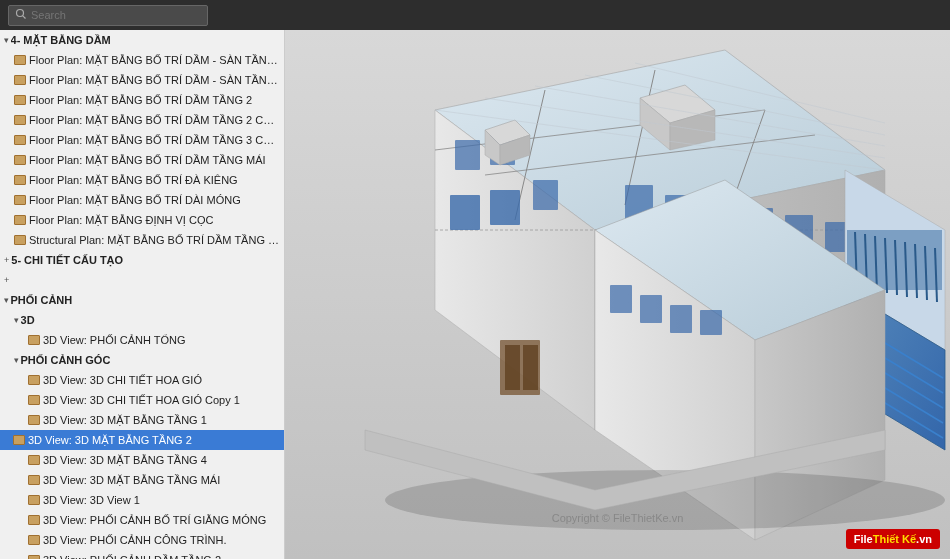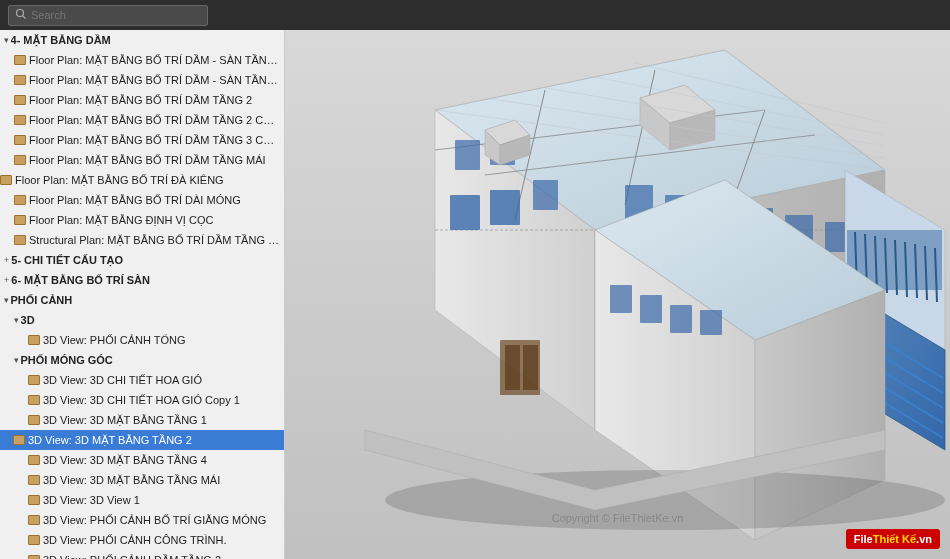--- a/index.html
+++ b/index.html
@@ -77,21 +77,21 @@
         <span style="overflow: hidden; text-overflow: ellipsis; white-space: nowrap; font-size: 11px;">Floor Plan: MẶT BẰNG BỐ TRÍ DẦM TẦNG 2 Copy 1</span>
       </div>
       <div class="sidebar-item" style="padding-left: 14px;">
         <span style="display: inline-block; width: 12px; height: 10px; background: rgb(200, 160, 96); border: 1px solid rgb(160, 112, 48); margin-right: 3px; flex-shrink: 0; border-radius: 1px;"></span>
         <span style="overflow: hidden; text-overflow: ellipsis; white-space: nowrap; font-size: 11px;">Floor Plan: MẶT BẰNG BỐ TRÍ DẦM TẦNG 3 Copy 1</span>
       </div>
       <div class="sidebar-item" style="padding-left: 14px;">
         <span style="display: inline-block; width: 12px; height: 10px; background: rgb(200, 160, 96); border: 1px solid rgb(160, 112, 48); margin-right: 3px; flex-shrink: 0; border-radius: 1px;"></span>
         <span style="overflow: hidden; text-overflow: ellipsis; white-space: nowrap; font-size: 11px;">Floor Plan: MẶT BẰNG BỐ TRÍ DẦM TẦNG MÁI</span>
       </div>
-      <div class="sidebar-item" style="padding-left: 0;">
+      <div class="sidebar-item" style="padding-left: 14px;">
         <span style="display: inline-block; width: 12px; height: 10px; background: rgb(200, 160, 96); border: 1px solid rgb(160, 112, 48); margin-right: 3px; flex-shrink: 0; border-radius: 1px;"></span>
         <span style="overflow: hidden; text-overflow: ellipsis; white-space: nowrap; font-size: 11px;">Floor Plan: MẶT BẰNG BỐ TRÍ ĐÀ KIÊNG</span>
       </div>
       <div class="sidebar-item" style="padding-left: 14px;">
         <span style="display: inline-block; width: 12px; height: 10px; background: rgb(200, 160, 96); border: 1px solid rgb(160, 112, 48); margin-right: 3px; flex-shrink: 0; border-radius: 1px;"></span>
         <span style="overflow: hidden; text-overflow: ellipsis; white-space: nowrap; font-size: 11px;">Floor Plan: MẶT BẰNG BỐ TRÍ DÀI MÓNG</span>
       </div>
       <div class="sidebar-item" style="padding-left: 14px;">
         <span style="display: inline-block; width: 12px; height: 10px; background: rgb(200, 160, 96); border: 1px solid rgb(160, 112, 48); margin-right: 3px; flex-shrink: 0; border-radius: 1px;"></span>
         <span style="overflow: hidden; text-overflow: ellipsis; white-space: nowrap; font-size: 11px;">Floor Plan: MẶT BẰNG ĐỊNH VỊ CỌC</span>
@@ -99,37 +99,36 @@
       <div class="sidebar-item" style="padding-left: 14px;">
         <span style="display: inline-block; width: 12px; height: 10px; background: rgb(200, 160, 96); border: 1px solid rgb(160, 112, 48); margin-right: 3px; flex-shrink: 0; border-radius: 1px;"></span>
         <span style="overflow: hidden; text-overflow: ellipsis; white-space: nowrap; font-size: 11px;">Structural Plan: MẶT BẰNG BỐ TRÍ DẦM TẦNG MÁI</span>
       </div>
       <div class="sidebar-item" style="padding-left: 4px;">
         <span style="font-size: 9px; margin-right: 2px; flex-shrink: 0; color: rgb(85, 85, 85);">+ </span>
         <span style="overflow: hidden; text-overflow: ellipsis; white-space: nowrap; font-size: 11px; font-weight: bold;">5- CHI TIẾT CẤU TẠO</span>
       </div>
       <div class="sidebar-item" style="padding-left: 4px;">
         <span style="font-size: 9px; margin-right: 2px; flex-shrink: 0; color: rgb(85, 85, 85);">+ </span>
-        <span style="overflow: hidden; text-overflow: ellipsis; white-space: nowrap; font-size: 11px; font-weight: bold;">6- MẶT BẰNG BỐ TRÍ SÀN</span>
       </div>
       <div class="sidebar-item" style="padding-left: 4px;">
         <span style="font-size: 9px; margin-right: 2px; flex-shrink: 0; color: rgb(85, 85, 85);">▾ </span>
         <span style="overflow: hidden; text-overflow: ellipsis; white-space: nowrap; font-size: 11px; font-weight: bold;">PHỐI CẢNH</span>
       </div>
       <div class="sidebar-item" style="padding-left: 14px;">
         <span style="font-size: 9px; margin-right: 2px; flex-shrink: 0; color: rgb(85, 85, 85);">▾ </span>
         <span style="overflow: hidden; text-overflow: ellipsis; white-space: nowrap; font-size: 11px; font-weight: bold;">3D</span>
       </div>
       <div class="sidebar-item" style="padding-left: 28px;">
         <span style="display: inline-block; width: 12px; height: 10px; background: rgb(200, 160, 96); border: 1px solid rgb(160, 112, 48); margin-right: 3px; flex-shrink: 0; border-radius: 1px;"></span>
         <span style="overflow: hidden; text-overflow: ellipsis; white-space: nowrap; font-size: 11px;">3D View: PHỐI CẢNH TỔNG</span>
       </div>
       <div class="sidebar-item" style="padding-left: 14px;">
         <span style="font-size: 9px; margin-right: 2px; flex-shrink: 0; color: rgb(85, 85, 85);">▾ </span>
-        <span style="overflow: hidden; text-overflow: ellipsis; white-space: nowrap; font-size: 11px; font-weight: bold;">PHỐI MÓNG GÓC</span>
+        <span style="overflow: hidden; text-overflow: ellipsis; white-space: nowrap; font-size: 11px; font-weight: bold;">PHỐI CẢNH GÓC</span>
       </div>
       <div class="sidebar-item" style="padding-left: 28px;">
         <span style="display: inline-block; width: 12px; height: 10px; background: rgb(200, 160, 96); border: 1px solid rgb(160, 112, 48); margin-right: 3px; flex-shrink: 0; border-radius: 1px;"></span>
         <span style="overflow: hidden; text-overflow: ellipsis; white-space: nowrap; font-size: 11px;">3D View: 3D CHI TIẾT HOA GIÓ</span>
       </div>
       <div class="sidebar-item" style="padding-left: 28px;">
         <span style="display: inline-block; width: 12px; height: 10px; background: rgb(200, 160, 96); border: 1px solid rgb(160, 112, 48); margin-right: 3px; flex-shrink: 0; border-radius: 1px;"></span>
         <span style="overflow: hidden; text-overflow: ellipsis; white-space: nowrap; font-size: 11px;">3D View: 3D CHI TIẾT HOA GIÓ Copy 1</span>
       </div>
       <div class="sidebar-item" style="padding-left: 28px;">

